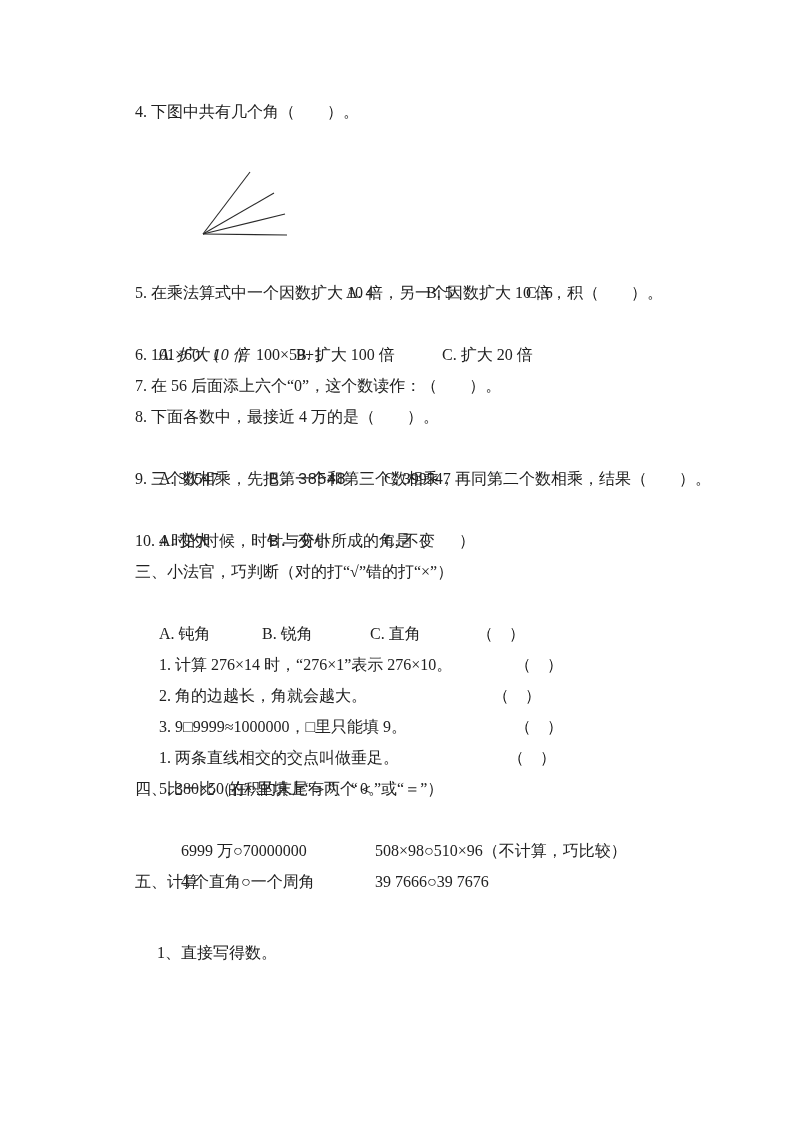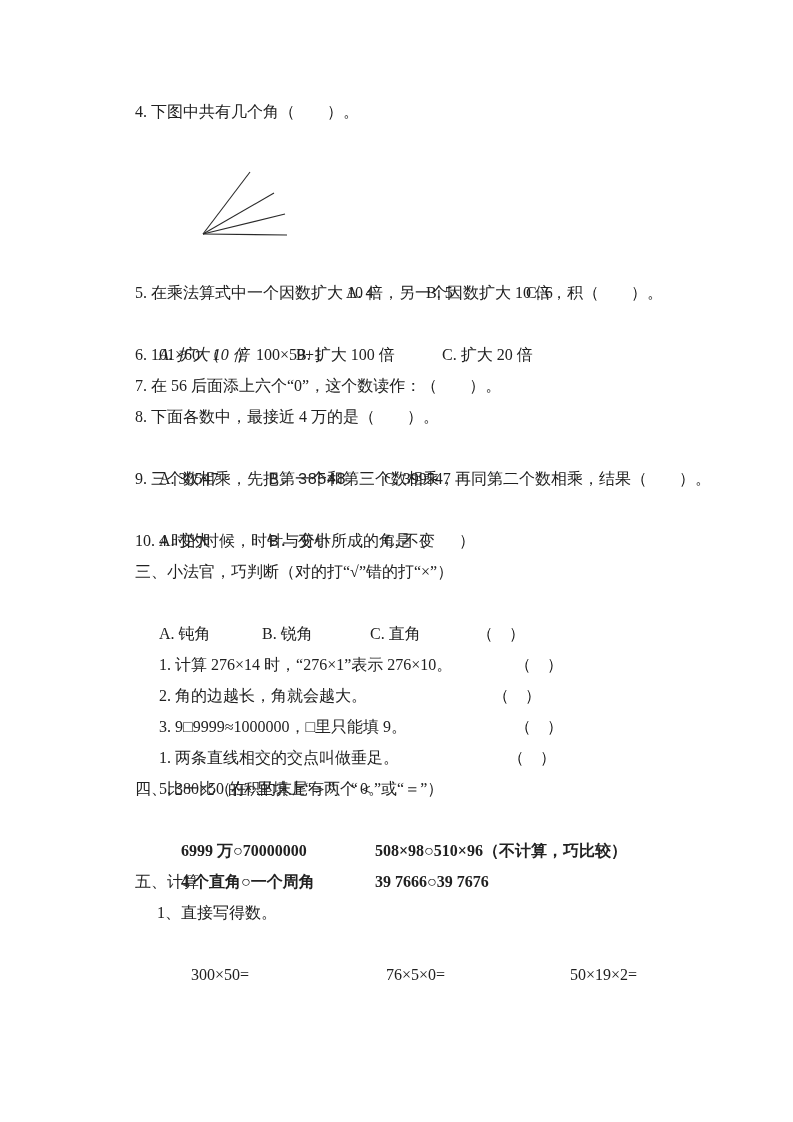--- a/index.html
+++ b/index.html
@@ -29,28 +29,28 @@
   
   .judge{position:relative;}
   .judge .blank{position:absolute;top:0;}
   .j1 .blank{left:342px;}
   .j2 .blank{left:380px;}
   .j3 .blank{left:358px;}
   .j4 .blank{left:380px;}
   .j5 .blank{left:373px;}
   
   .cmp{padding-left:22px;}
-  .cmp span{display:inline-block;white-space:pre;font-weight:bold;}
+  .cmp span{display:inline-block;white-space:pre;}
   .cmp span:nth-child(1){min-width:194px;}
   
   .calc{padding-left:32px;}
   .calc span{display:inline-block;white-space:pre;}
   .calc span:nth-child(1){min-width:195px;}
   .calc span:nth-child(2){min-width:184px;}
-  .sub{padding-left:22px;}
+  .sub{padding-left:22px;margin-top:40px;}
   svg line{stroke:#2a2a2a;stroke-width:1.1;}
 </style>
 </head>
 <body>
 
 <div class="page">
   <div class="content">
 
     <div class="line">4. 下图中共有几个角（　　）。</div>
     <div class="diagram">
@@ -109,18 +109,15 @@
     <div class="line">四、比一比（在○里填上“＞”、“＜”或“＝”）</div>
     <div class="line cmp">
       <span>6999 万○70000000</span><span>508×98○510×96（不计算，巧比较）</span>
     </div>
     <div class="line cmp">
       <span>4 个直角○一个周角</span><span>39 7666○39 7676</span>
     </div>
 
     <div class="line">五、计算</div>
     <div class="line sub">1、直接写得数。</div>
-    <div class="line calc">
-      <span>300×50=</span><span>76×5×0=</span><span>50×19×2=</span>
-    </div>
 
   </div>
 </div>
 
 </body></html>

